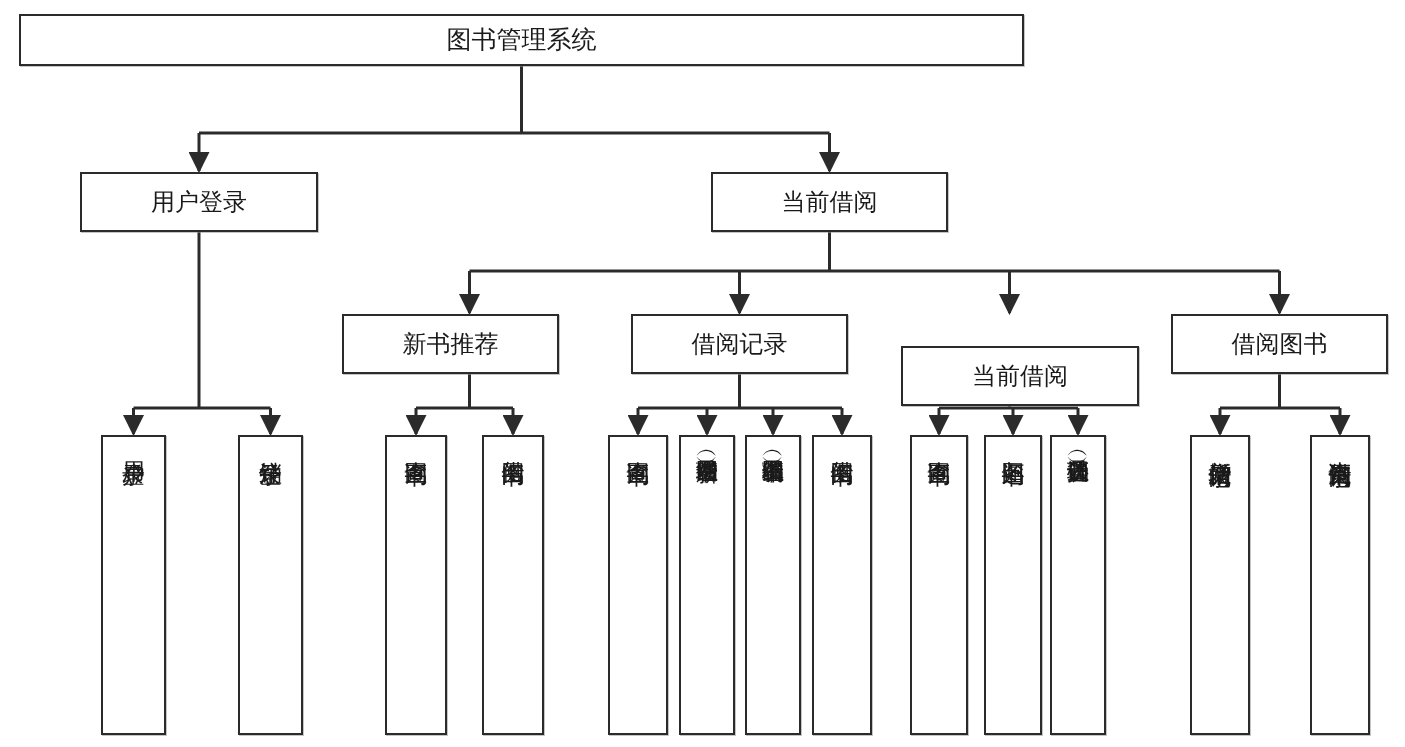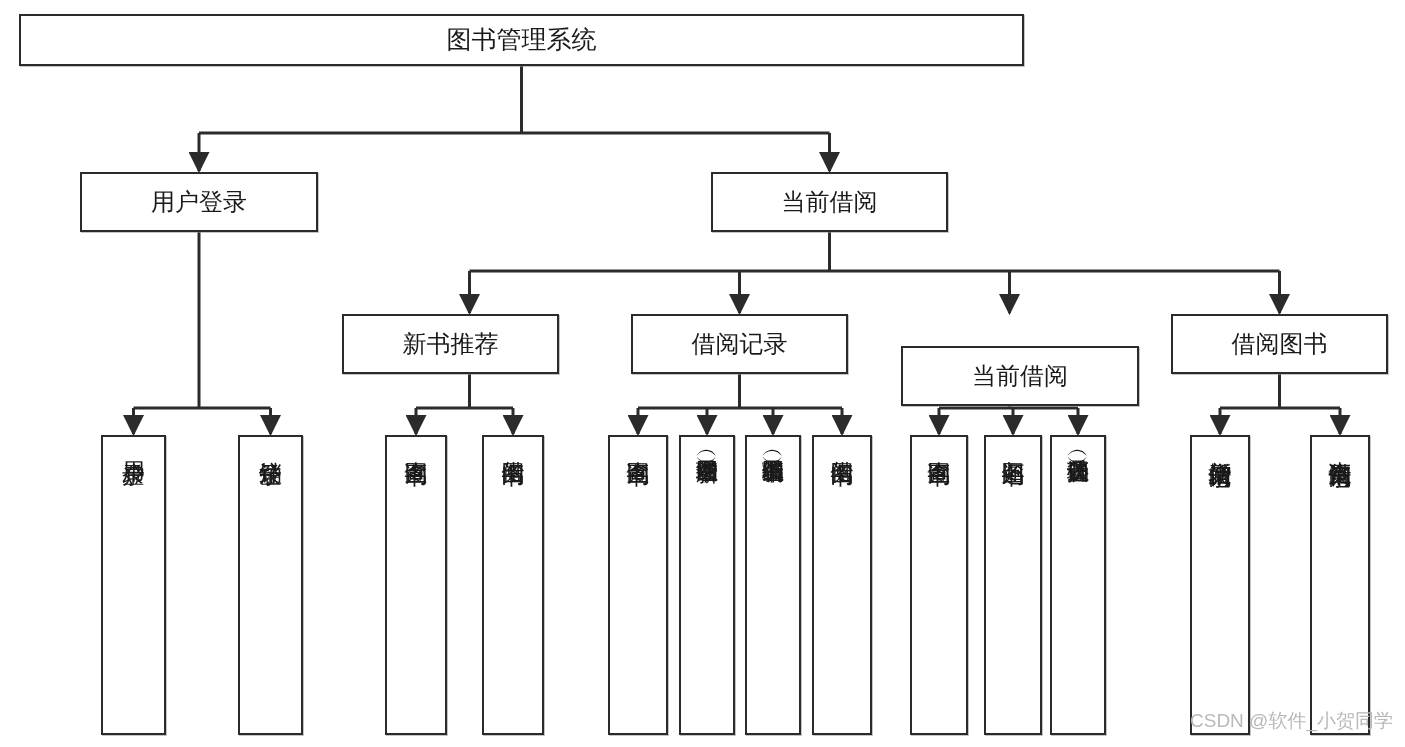--- a/index.html
+++ b/index.html
@@ -175,15 +175,14 @@
         <span class="node-label">确认归还（管理员）</span>
       </div>
       <div class="node v-node" style="left: 1190px; top: 435px; width: 60px; height: 300px;">
         <span class="node-label">新增借阅记录</span>
       </div>
       <div class="node v-node" style="left: 1310px; top: 435px; width: 60px; height: 300px;">
         <span class="node-label">查询借阅记录</span>
       </div>
     </div>
 
-  <div class="watermark" style="left: 1190px; top: 708px;">CSDN @软件_小贺同学</div>
 
 </div>
 
 </body></html>

